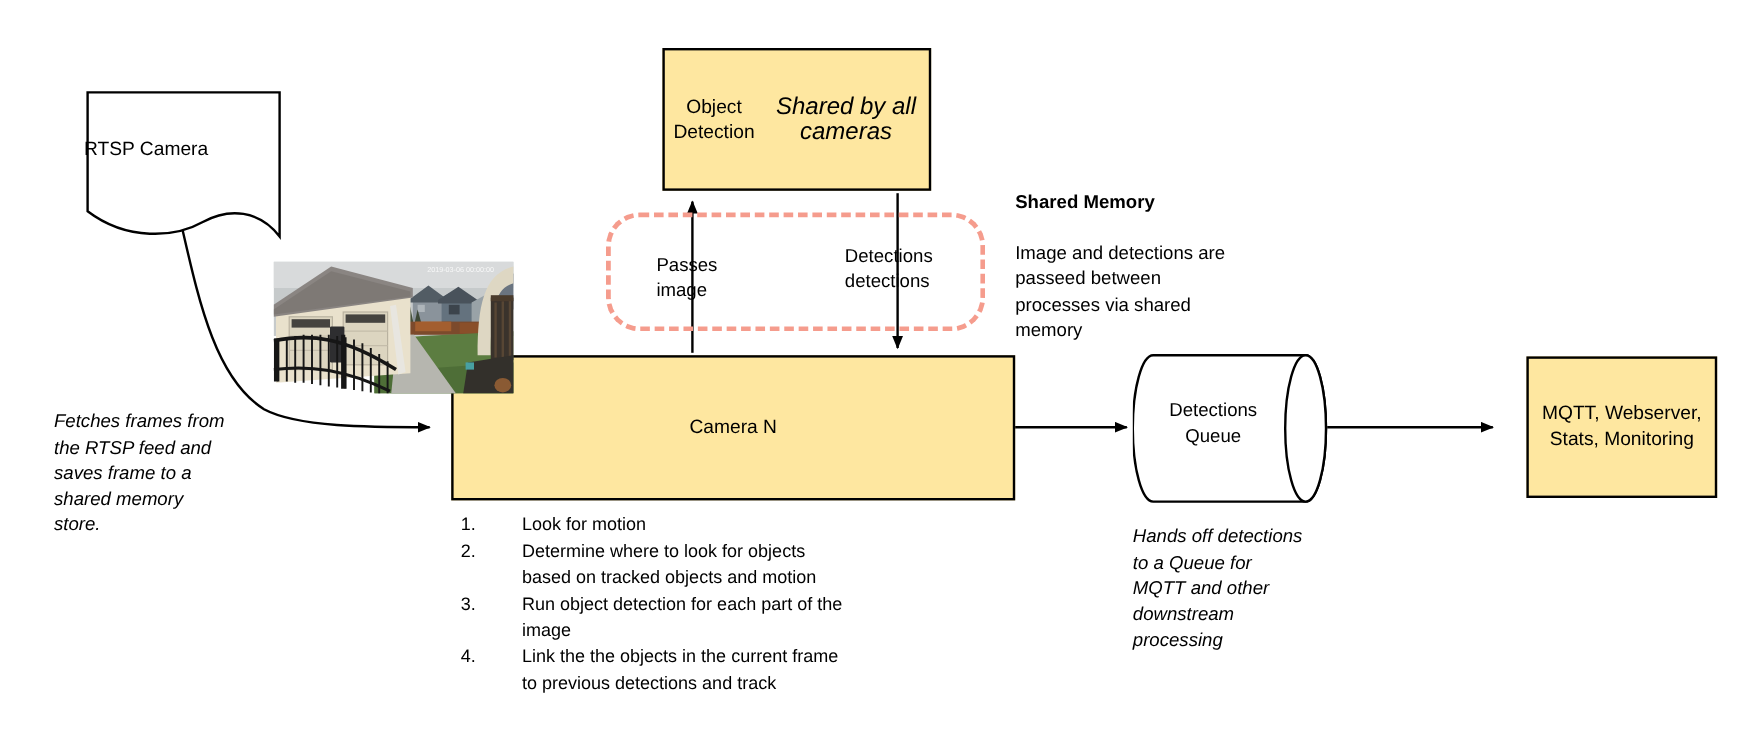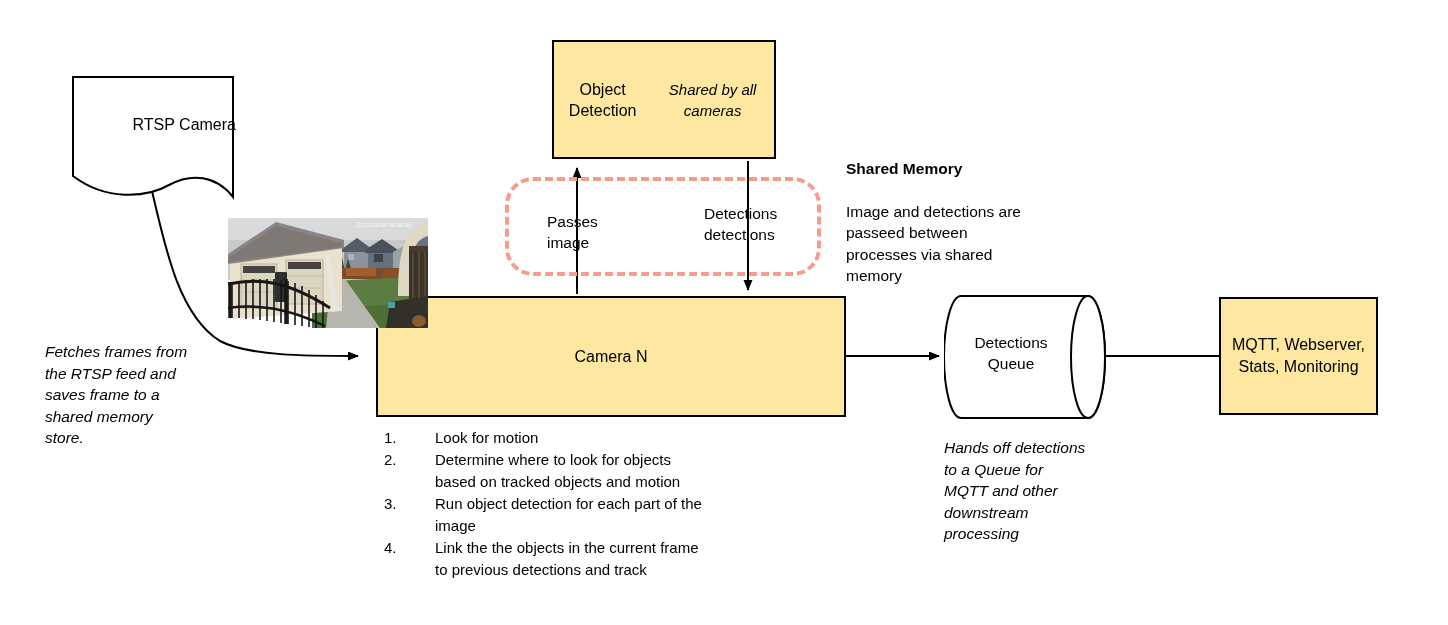--- a/index.html
+++ b/index.html
@@ -8,21 +8,21 @@
     font-family:"Liberation Sans","DejaVu Sans",sans-serif;color:#000;
   }
   .abs{position:absolute;}
   .prewrap{white-space:pre-line;}
   .node{
     position:absolute;background:#fee7a0;border:2px solid #000;
     display:flex;flex-direction:row;align-items:center;justify-content:center;
     text-align:center;box-sizing:border-box;
   }
   .node-label{font-size:16px;line-height:21px;}
-  .node-sub{font-size:15px;line-height:21px;font-style:italic;}
+  .node-sub{font-size:20px;line-height:21px;font-style:italic;}
   .anno{position:absolute;font-size:15.5px;line-height:21.5px;white-space:pre-line;}
   .anno-title{font-weight:bold;}
   .flowlabel{position:absolute;font-size:15.5px;line-height:21px;white-space:pre-line;}
   #shared-mem-box{
     position:absolute;left:505px;top:177px;width:316px;height:99px;
     border:4px dashed #f59c8d;border-radius:28px;box-sizing:border-box;background:transparent;
   }
   #steps{position:absolute;left:384px;top:427px;}
   .step{display:flex;font-size:15px;line-height:22px;}
   .step-num{width:51px;flex:0 0 51px;}
@@ -45,21 +45,21 @@
     <path d="M 152 191 C 166 252 180 316 220 341 C 248 356 308 356 358 356" fill="none" stroke="#000" stroke-width="2" marker-end="url(#ah)"></path>
     <path d="M 577 294 L 577 168" fill="none" stroke="#000" stroke-width="2" marker-end="url(#ah)"></path>
     <path d="M 748 161 L 748 290" fill="none" stroke="#000" stroke-width="2" marker-end="url(#ah)"></path>
     <path d="M 778 356 L 939 356" fill="none" stroke="#000" stroke-width="2" marker-end="url(#ah)"></path>
     <path d="M 1106 356 L 1244 356" fill="none" stroke="#000" stroke-width="2" marker-end="url(#ah)"></path>
   </svg>
 
   <svg class="abs" style="left:70px;top:74px;" width="168" height="132" viewBox="0 0 168 132">
     <path d="M 3 3 L 163 3 L 163 123 C 146 101 121 99 99 111 C 76 124 36 127 3 102 Z" fill="#ffffff" stroke="#000" stroke-width="2"></path>
   </svg>
-  <div class="abs" style="left:70px;top:116px;width:166px;text-align:right;font-size:16px;">RTSP Camera</div>
+  <div class="abs" style="left:70px;top:116px;width:166px;text-align:left;font-size:16px;">RTSP Camera</div>
 
   <div class="anno" style="left:45px;top:341px;width:200px;font-style:italic;">Fetches frames from
 the RTSP feed and
 saves frame to a
 shared memory
 store.</div>
 
   <div id="shared-mem-box"></div>
 
   <div class="node" style="left:552px;top:40px;width:224px;height:119px;">
@@ -202,18 +202,18 @@
   </svg>
   <div id="queue-label">Detections
 Queue</div>
 
   <div class="anno" style="left:944px;top:437px;width:190px;font-style:italic;">Hands off detections
 to a Queue for
 MQTT and other
 downstream
 processing</div>
 
-  <div class="node" style="left:1219px;top:297px;width:159px;height:118px;">
+  <div class="node" style="left:1272px;top:297px;width:159px;height:118px;">
     <div class="node-label prewrap" style="line-height:22px;">MQTT, Webserver,
 Stats, Monitoring</div>
   </div>
 
 </div>
 
 </body></html>

